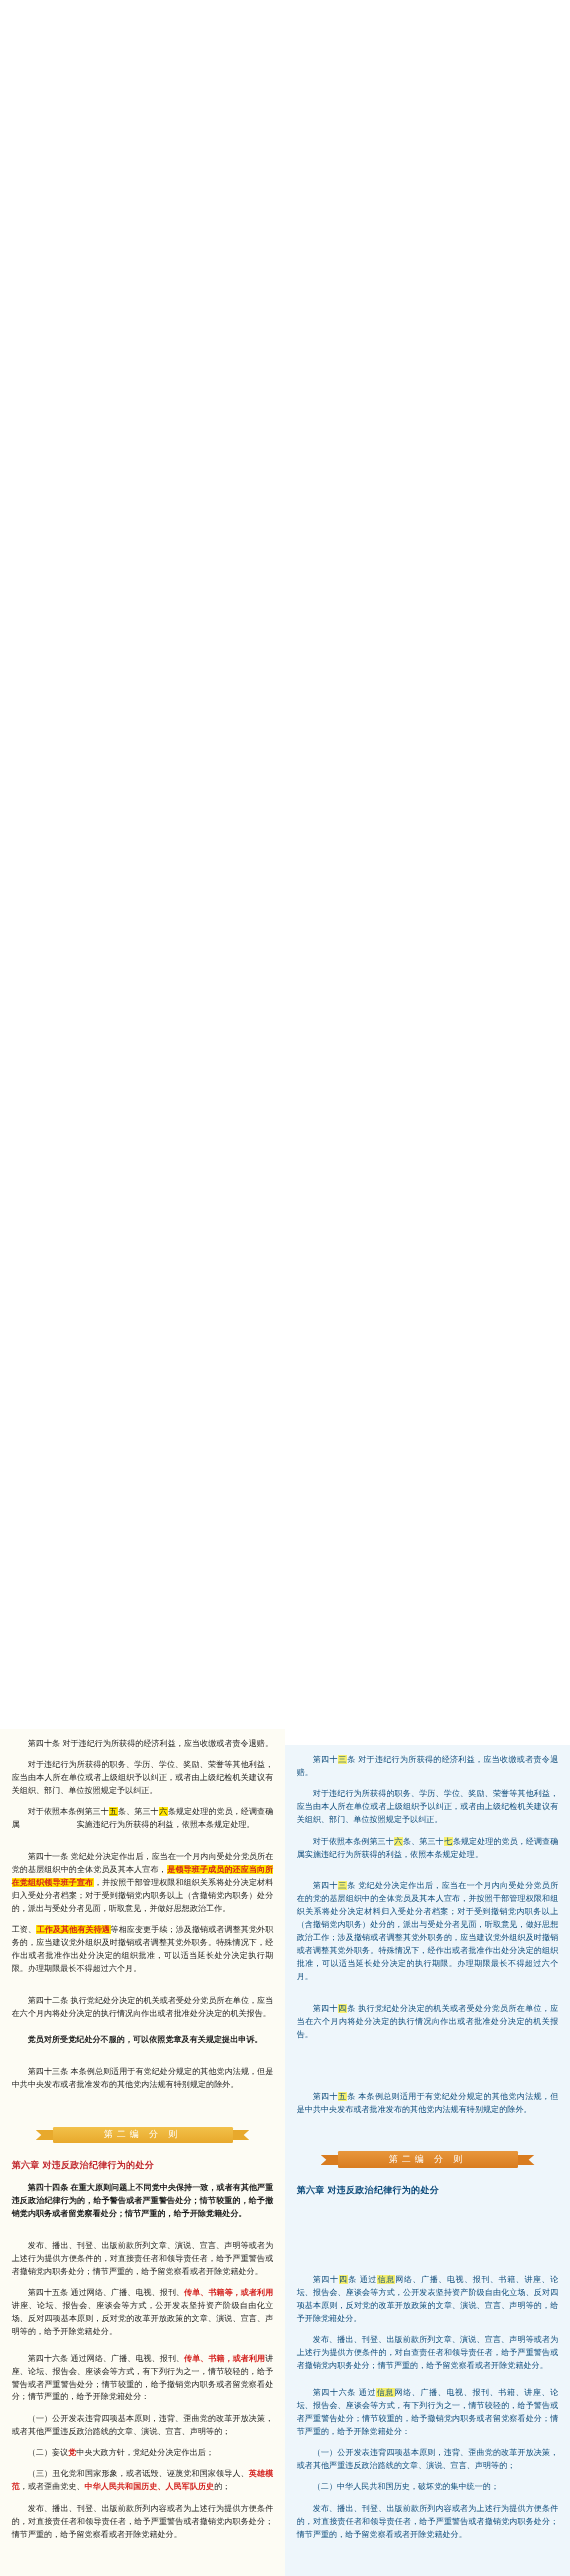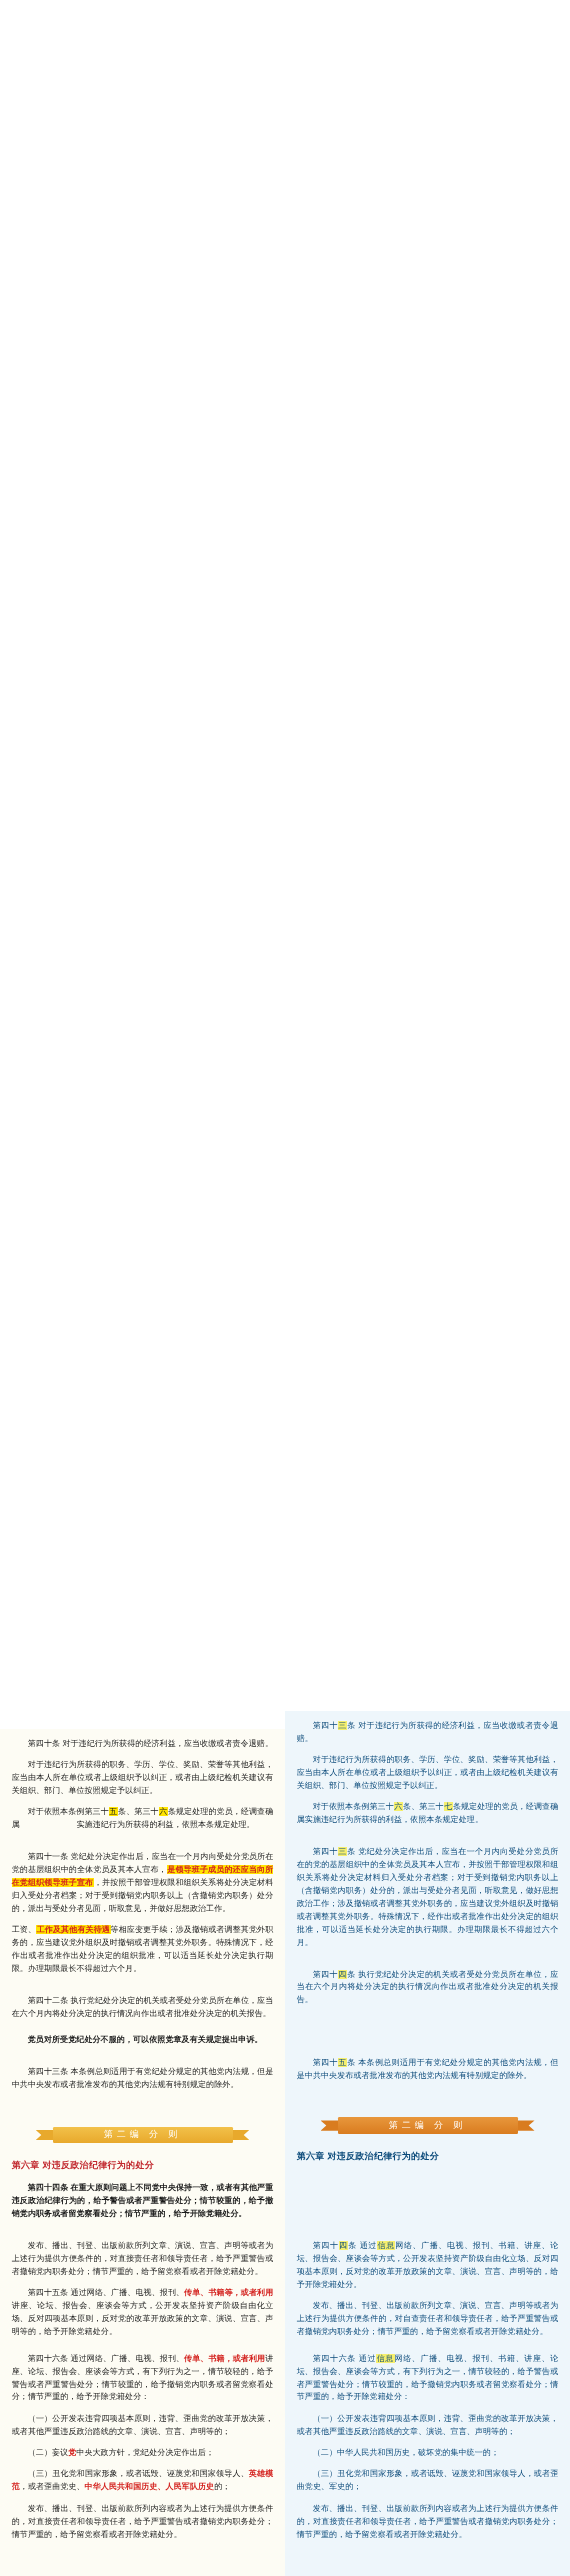--- a/index.html
+++ b/index.html
@@ -200,20 +200,19 @@
     <p class="p">发布、播出、刊登、出版前款所列文章、演说、宣言、声明等或者为上述行为提供方便条件的，对自查责任者和领导责任者，给予严重警告或者撤销党内职务处分；情节严重的，给予留党察看或者开除党籍处分。</p>
 
     <div class="spacer-sm"></div>
 
     <p class="p"><span>第四十六条 通过</span><span class="hl-yellow-r">信息</span><span>网络、广播、电视、报刊、书籍、讲座、论坛、报告会、座谈会等方式，有下列行为之一，情节较轻的，给予警告或者严重警告处分；情节较重的，给予撤销党内职务或者留党察看处分；情节严重的，给予开除党籍处分：</span></p>
 
     <p class="p">（一）公开发表违背四项基本原则，违背、歪曲党的改革开放决策，或者其他严重违反政治路线的文章、演说、宣言、声明等的；</p>
 
     <p class="p">（二）中华人民共和国历史，破坏党的集中统一的；</p>
 
-    <p class="p">（三）丑化党和国家形象，或者诋毁、诬蔑党和国家领导人，或者歪曲党史、军史的；</p>
 
     <p class="p">发布、播出、刊登、出版前款所列内容或者为上述行为提供方便条件的，对直接责任者和领导责任者，给予严重警告或者撤销党内职务处分；情节严重的，给予留党察看或者开除党籍处分。</p>
 
   </div>
 
 </div>
 
 
 </body></html>

